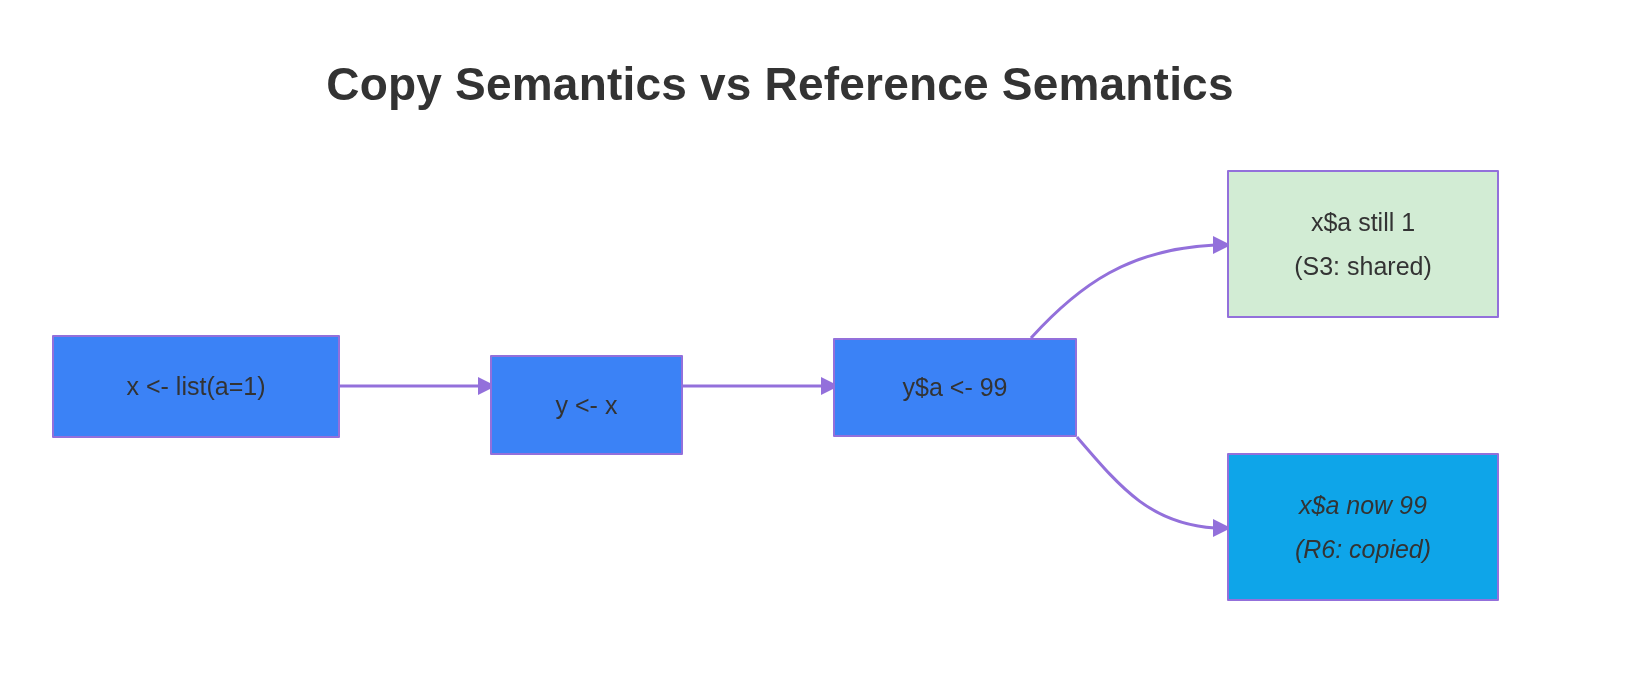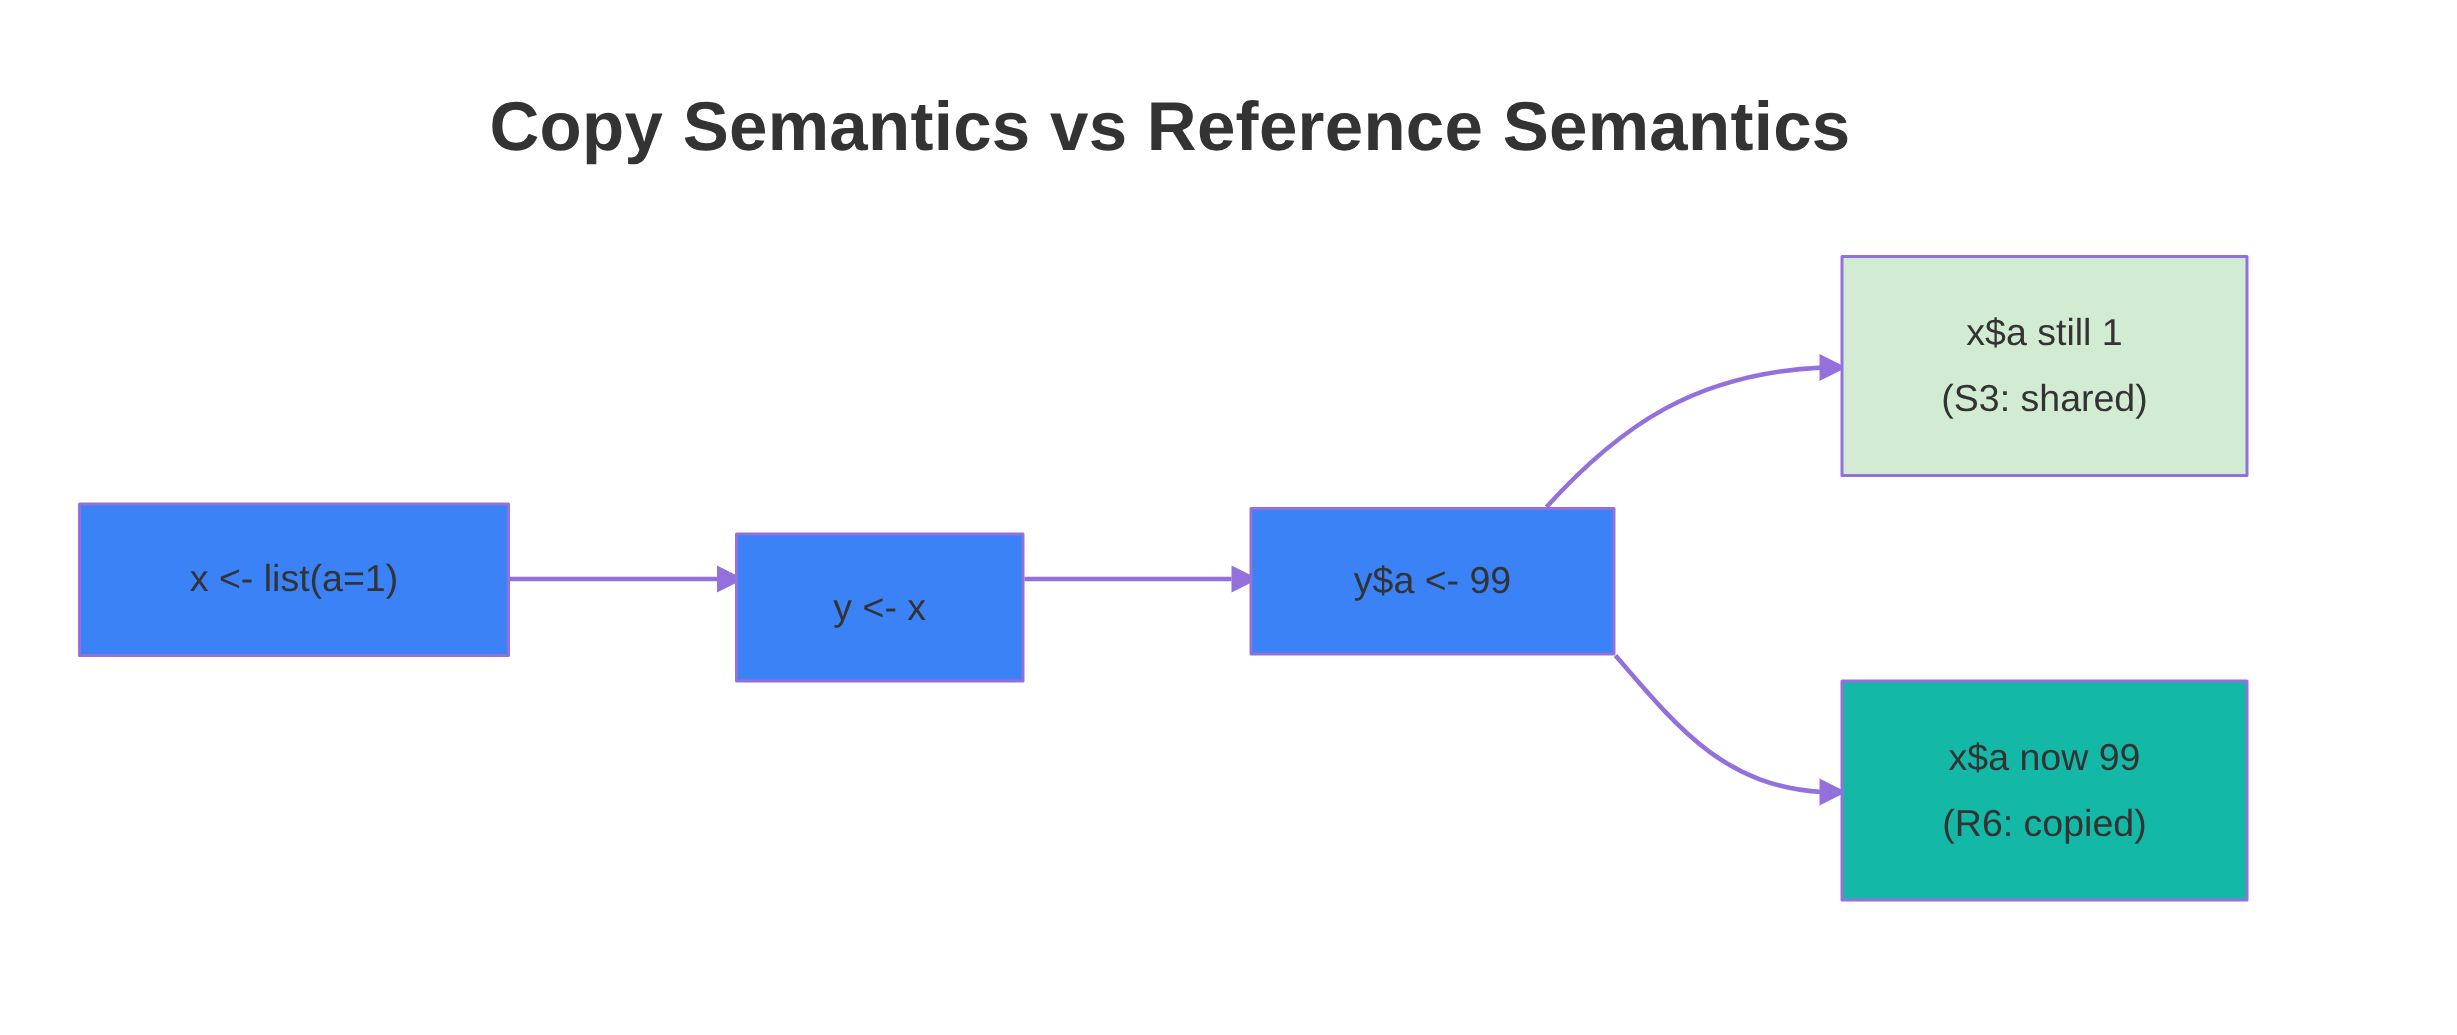--- a/index.html
+++ b/index.html
@@ -40,21 +40,21 @@
     align-items: center;
     justify-content: center;
     color: #333333;
     font-size: 25px;
     line-height: 1.78;
     text-align: center;
     white-space: nowrap;
   }
   .node.lavender { background: #3b82f6; }
   .node.green    { background: #d2ecd4; }
-  .node.yellow   { background: #14b8a6; }
+  .node.yellow   { background: #0ea5e9; font-style: italic; }
 
   #node-x-assign { left: 52px;   top: 335px; width: 288px; height: 103px; }
   #node-y-assign { left: 490px;  top: 355px; width: 193px; height: 100px; }
   #node-y-mutate { left: 833px;  top: 338px; width: 244px; height: 99px;  }
   #node-s3-copy  { left: 1227px; top: 170px; width: 272px; height: 148px; }
   #node-r6-share { left: 1227px; top: 453px; width: 272px; height: 148px; }
 
   #edges {
     position: absolute;
     left: 0;

